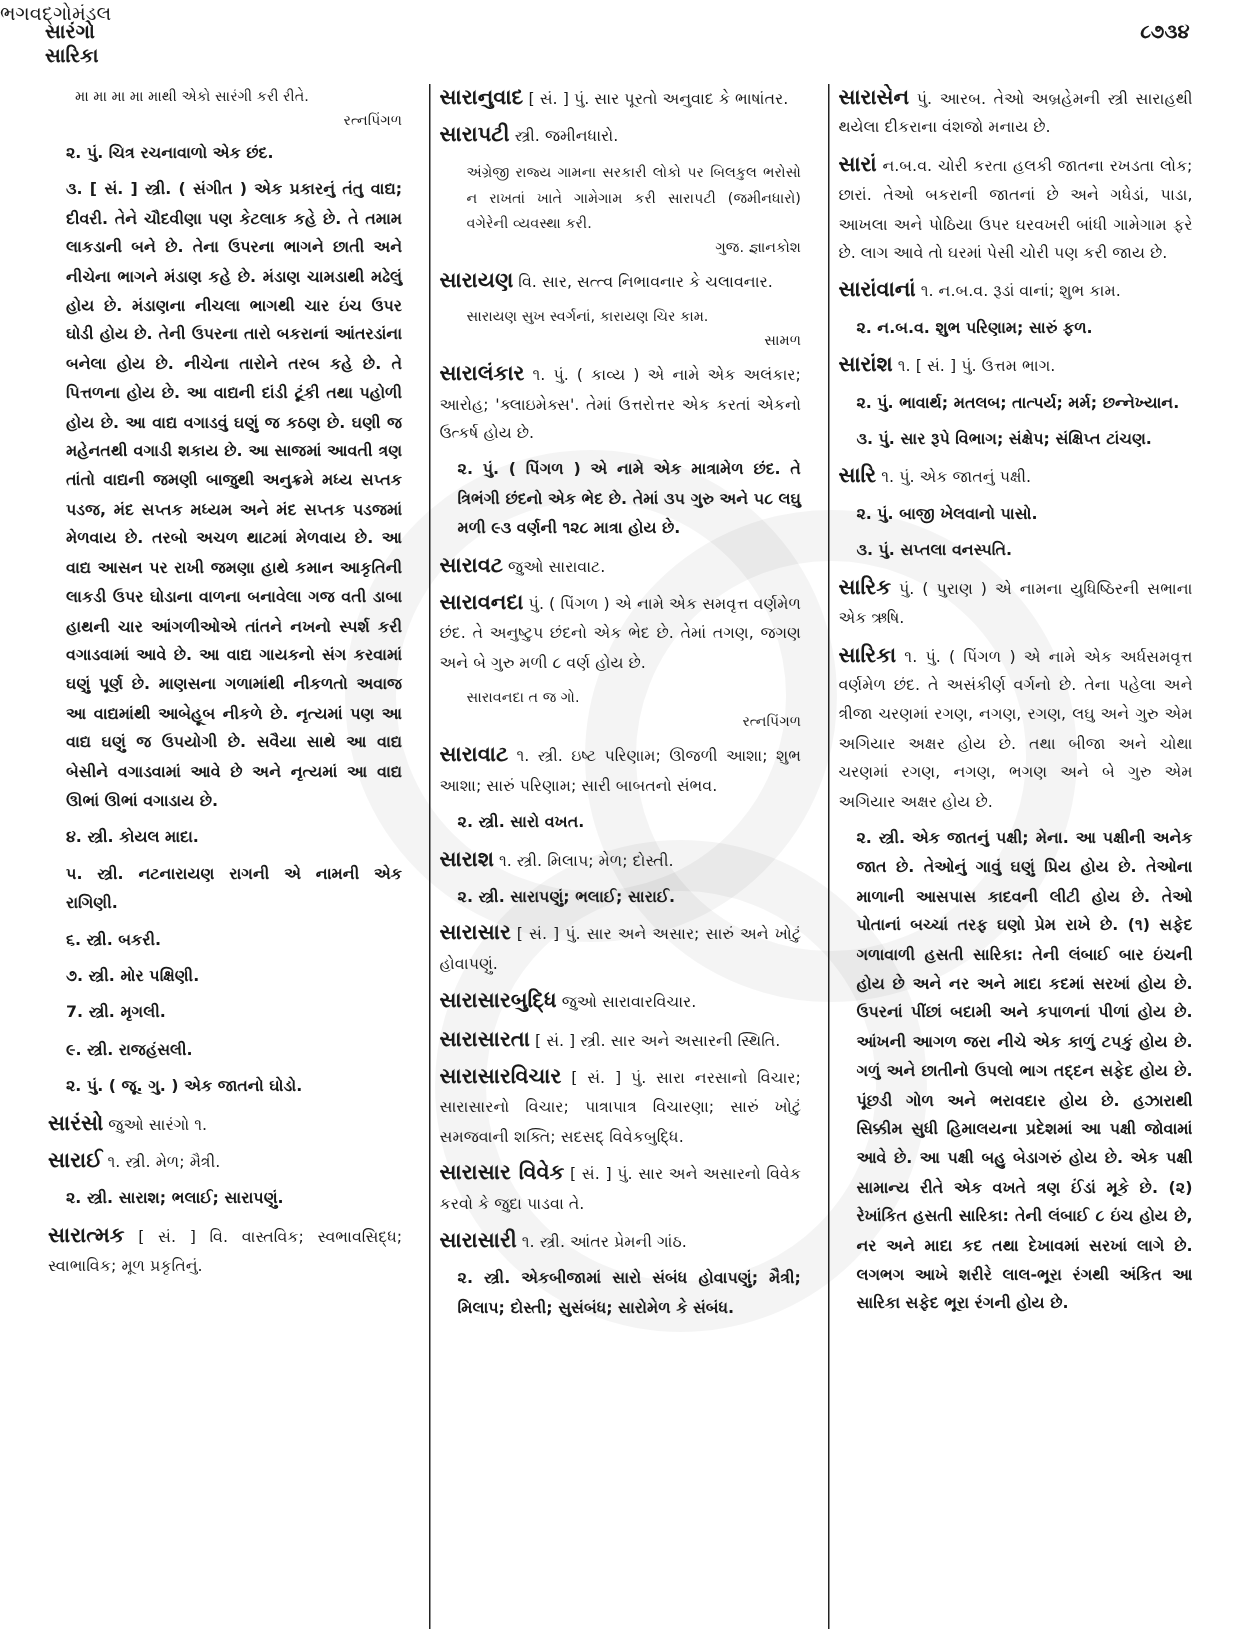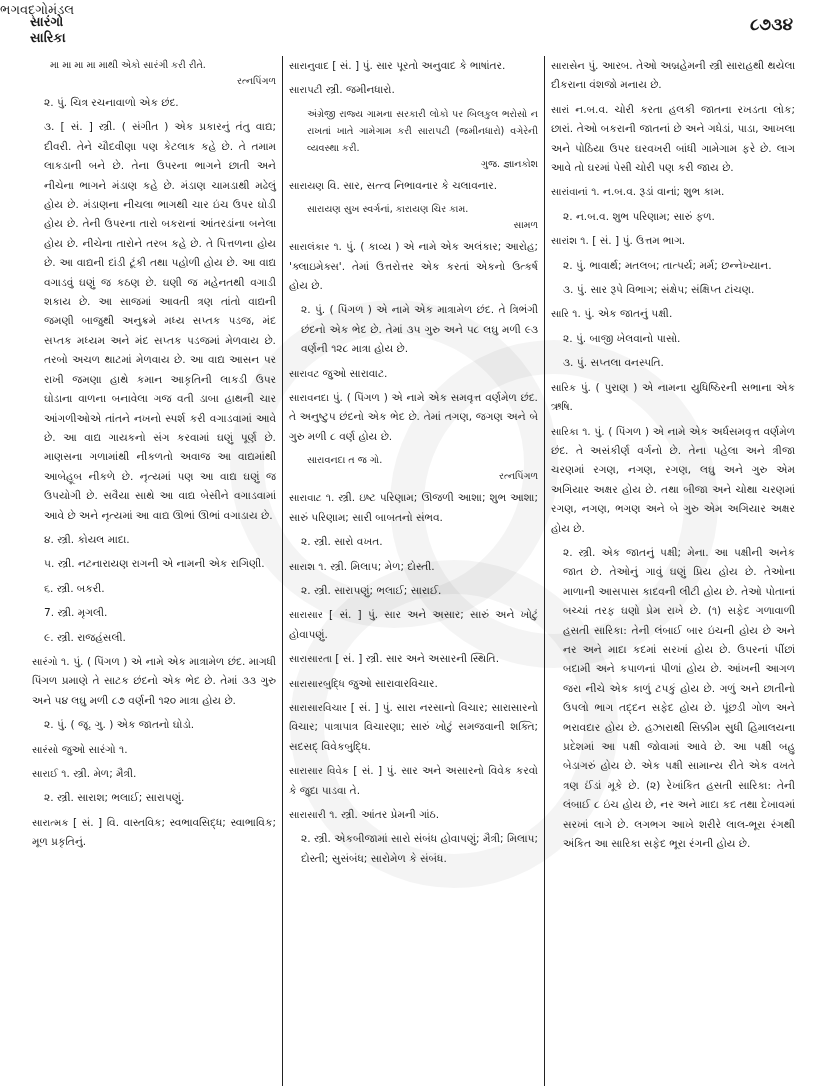--- a/index.html
+++ b/index.html
@@ -16,35 +16,35 @@
   .watermark .ring {
     position:absolute; border-radius:50%;
     border:34px solid rgba(0,0,0,0.045);
   }
   .header {
     position:absolute; top:0; left:0; width:825px; height:50px; z-index:1;
   }
   .guide-top { position:absolute; left:30px; top:14px; font-size:13px; font-weight:bold; line-height:16px; }
   .guide-bottom { position:absolute; left:30px; top:30px; font-size:13px; font-weight:bold; line-height:16px; }
   .book-title { position:absolute; left:0; right:0; top:2px; text-align:left; font-size:13px; font-weight:normal; }
-  .page-no { position:absolute; right:32px; top:14px; font-size:17px; font-weight:bold; }
+  .page-no { position:absolute; right:32px; top:14px; font-size:13px; font-weight:bold; }
   .columns {
     position:absolute; top:56px; left:26px; width:775px; height:1030px;
-    display:flex; z-index:1;
+    display:flex; z-index:1;gap:12px;
   }
   .col {
     height:100%; overflow:hidden; padding:0 6px; box-sizing:border-box;
     font-size:10.6px; line-height:19.4px; text-align:justify;
   }
   .col1 { width:256px; }
   .col2 { width:262px; border-left:1.5px solid #222; }
   .col3 { width:257px; border-left:1.5px solid #222; }
   .entry { margin:0 0 5px 0; }
-  .entry .hw { font-weight:normal; font-size:10px; }
-  .sense { margin:0 0 5px 0; padding-left:12px; }
+  .entry .hw { font-weight:bold; font-size:14px; }
+  .sense { margin:0 0 5px 0; padding-left:12px;font-weight:bold; }
   .quote { font-size:9.6px; padding-left:18px; line-height:17px; }
   .source { text-align:right; font-size:9.6px; line-height:16px; margin-bottom:4px; }
 </style>
 </head>
 <body>
 
 <div class="watermark">
   <div class="ring" style="left:0;top:0;width:260px;height:260px;"></div>
   <div class="ring" style="left:160px;top:40px;width:260px;height:260px;"></div>
   <div class="ring" style="left:60px;top:260px;width:260px;height:260px;"></div>
@@ -60,27 +60,24 @@
 <div class="columns">
 
   <div class="col col1">
     <div class="quote">મા મા મા મા માથી એકો સારંગી કરી રીતે.</div>
     <div class="source">રત્નપિંગળ</div>
     <div class="sense">૨. પું. ચિત્ર રચનાવાળો એક છંદ.</div>
     <div class="sense">૩. [ સં. ] સ્ત્રી. ( સંગીત ) એક પ્રકારનું તંતુ વાદ્ય; દીવરી. તેને ચૌદવીણા પણ કેટલાક કહે છે. તે તમામ લાકડાની બને છે. તેના ઉપરના ભાગને છાતી અને નીચેના ભાગને મંડાણ કહે છે. મંડાણ ચામડાથી મઢેલું હોય છે. મંડાણના નીચલા ભાગથી ચાર ઇંચ ઉપર ઘોડી હોય છે. તેની ઉપરના તારો બકરાનાં આંતરડાંના બનેલા હોય છે. નીચેના તારોને તરબ કહે છે. તે પિત્તળના હોય છે. આ વાદ્યની દાંડી ટૂંકી તથા પહોળી હોય છે. આ વાદ્ય વગાડવું ઘણું જ કઠણ છે. ઘણી જ મહેનતથી વગાડી શકાય છે. આ સાજમાં આવતી ત્રણ તાંતો વાદ્યની જમણી બાજુથી અનુક્રમે મધ્ય સપ્તક પડજ, મંદ સપ્તક મધ્યમ અને મંદ સપ્તક પડજમાં મેળવાય છે. તરબો અચળ થાટમાં મેળવાય છે. આ વાદ્ય આસન પર રાખી જમણા હાથે કમાન આકૃતિની લાકડી ઉપર ઘોડાના વાળના બનાવેલા ગજ વતી ડાબા હાથની ચાર આંગળીઓએ તાંતને નખનો સ્પર્શ કરી વગાડવામાં આવે છે. આ વાદ્ય ગાયકનો સંગ કરવામાં ઘણું પૂર્ણ છે. માણસના ગળામાંથી નીકળતો અવાજ આ વાદ્યમાંથી આબેહૂબ નીકળે છે. નૃત્યમાં પણ આ વાદ્ય ઘણું જ ઉપયોગી છે. સવૈયા સાથે આ વાદ્ય બેસીને વગાડવામાં આવે છે અને નૃત્યમાં આ વાદ્ય ઊભાં ઊભાં વગાડાય છે.</div>
     <div class="sense">૪. સ્ત્રી. કોયલ માદા.</div>
     <div class="sense">૫. સ્ત્રી. નટનારાયણ રાગની એ નામની એક રાગિણી.</div>
     <div class="sense">૬. સ્ત્રી. બકરી.</div>
+    <div class="sense">૭. સ્ત્રી. મોર પક્ષિણી.</div>
     <div class="sense">7. સ્ત્રી. મૃગલી.</div>
     <div class="sense">૯. સ્ત્રી. રાજહંસલી.</div>
 
-    <div class="entry">
-      <span class="hw">સારંગો</span>
-      <span>૧. પું. ( પિંગળ ) એ નામે એક માત્રામેળ છંદ. માગધી પિંગળ પ્રમાણે તે સાટક છંદનો એક ભેદ છે. તેમાં ૩૩ ગુરુ અને ૫૪ લઘુ મળી ૮૭ વર્ણની ૧૨૦ માત્રા હોય છે.</span>
-    </div>
     <div class="sense">૨. પું. ( જૂ. ગુ. ) એક જાતનો ઘોડો.</div>
 
     <div class="entry">
       <span class="hw">સારંસો</span>
       <span>જુઓ સારંગો ૧.</span>
     </div>
 
     <div class="entry">
       <span class="hw">સારાઈ</span>
       <span>૧. સ્ત્રી. મેળ; મૈત્રી.</span>
@@ -133,26 +130,26 @@
     <div class="entry">
       <span class="hw">સારાશ</span>
       <span>૧. સ્ત્રી. મિલાપ; મેળ; દોસ્તી.</span>
     </div>
     <div class="sense">૨. સ્ત્રી. સારાપણું; ભલાઈ; સારાઈ.</div>
     <div class="entry">
       <span class="hw">સારાસાર</span>
       <span>[ સં. ] પું. સાર અને અસાર; સારું અને ખોટું હોવાપણું.</span>
     </div>
     <div class="entry">
+      <span class="hw">સારાસારબુદ્ધિ</span>
+      <span>જુઓ સારાવારવિચાર.</span>
+    </div>
+    <div class="entry">
       <span class="hw">સારાસારતા</span>
       <span>[ સં. ] સ્ત્રી. સાર અને અસારની સ્થિતિ.</span>
-    </div>
-    <div class="entry">
-      <span class="hw">સારાસારબુદ્ધિ</span>
-      <span>જુઓ સારાવારવિચાર.</span>
     </div>
     <div class="entry">
       <span class="hw">સારાસારવિચાર</span>
       <span>[ સં. ] પું. સારા નરસાનો વિચાર; સારાસારનો વિચાર; પાત્રાપાત્ર વિચારણા; સારું ખોટું સમજવાની શક્તિ; સદસદ્ વિવેકબુદ્ધિ.</span>
     </div>
     <div class="entry">
       <span class="hw">સારાસાર વિવેક</span>
       <span>[ સં. ] પું. સાર અને અસારનો વિવેક કરવો કે જુદા પાડવા તે.</span>
     </div>
     <div class="entry">

